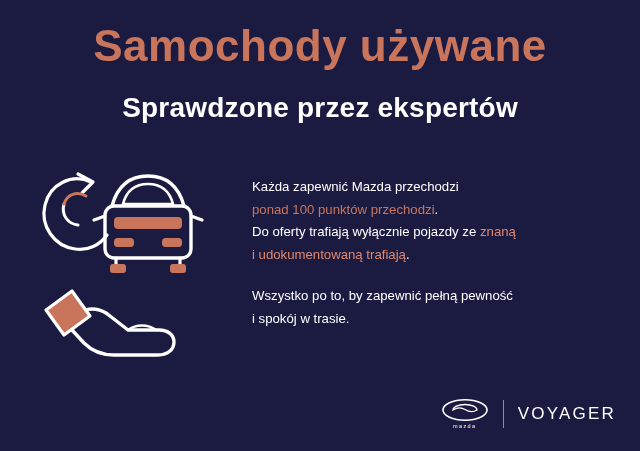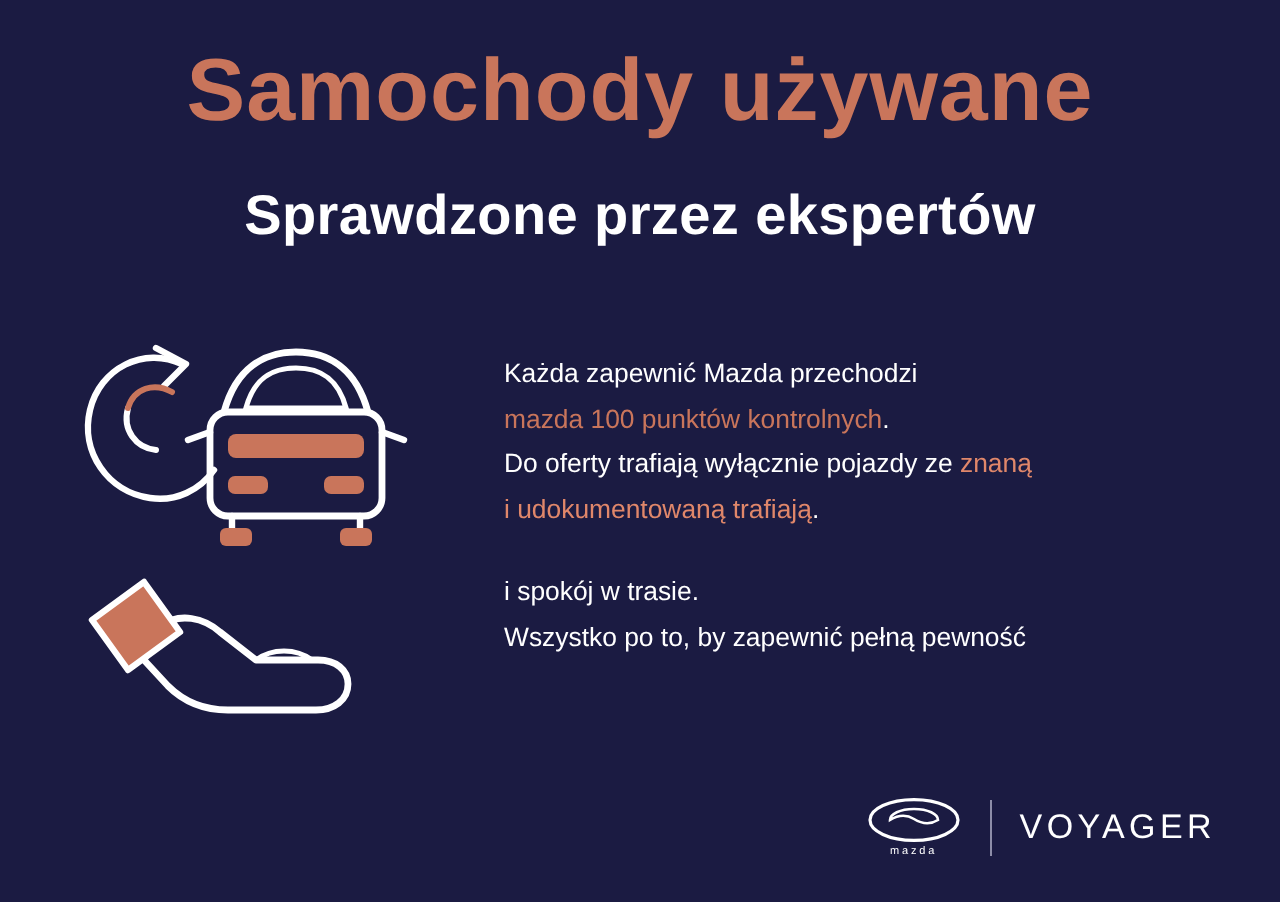--- a/index.html
+++ b/index.html
@@ -62,21 +62,21 @@
     color: #c9755b;
   }
   .body-text .hl {
     color: #e0876a;
   }
   .para-gap {
     height: 18px;
   }
   .footer {
     position: absolute;
-    right: 32px;
+    right: 24px;
     bottom: 22px;
     display: flex;
     align-items: center;
     gap: 14px;
   }
   .footer .divider {
     width: 1px;
     height: 28px;
     background: #8d8da8;
   }
@@ -143,26 +143,26 @@
         <path d="M100 170 C108 164, 120 164, 128 170" stroke="#ffffff" stroke-width="2.6" fill="none" stroke-linecap="round"></path>
 
         <path d="M18 150 L44 131 L62 156 L36 175 Z" fill="#c9755b"></path>
         <path d="M18 150 L44 131 L62 156 L36 175 Z" stroke="#ffffff" stroke-width="3.2" fill="none" stroke-linejoin="round"></path>
       </g>
     </svg>
   </div>
 
   <div class="body-text">
     <div>Każda zapewnić Mazda przechodzi</div>
-    <div><span class="accent">mazda 100 punktów kontrolnych</span><span>.</span></div>
+    <div><span class="accent">ponad 100 punktów przechodzi</span><span>.</span></div>
     <div><span>Do oferty trafiają wyłącznie pojazdy ze </span><span class="hl">znaną</span></div>
     <div><span class="hl"> i udokumentowaną trafiają</span><span>.</span></div>
     <div class="para-gap"></div>
+    <div>Wszystko po to, by zapewnić pełną pewność</div>
     <div>i spokój w trasie.</div>
-    <div>Wszystko po to, by zapewnić pełną pewność</div>
   </div>
 
   <div class="footer">
     <div class="mazda-mark">
       <svg width="48" height="22" viewBox="0 0 48 22" fill="none" xmlns="http://www.w3.org/2000/svg">
         <ellipse cx="24" cy="11" rx="22" ry="10.2" stroke="#ffffff" stroke-width="1.6" fill="none"></ellipse>
         <path d="M24 5.5 C17 5.5, 12 8, 12 11 C16 8.5, 20 8, 24 10.5 C28 13, 32 13.5, 36 11 C36 8, 31 5.5, 24 5.5 Z" stroke="#ffffff" stroke-width="1.3" fill="none"></path>
       </svg>
       <div class="mazda-word">mazda</div>
     </div>

